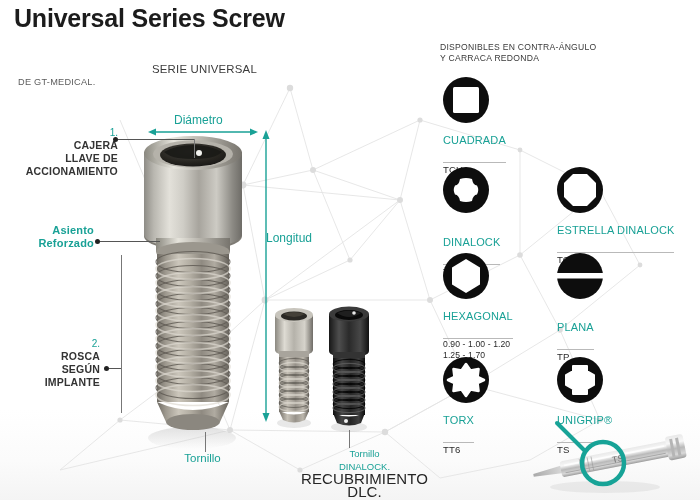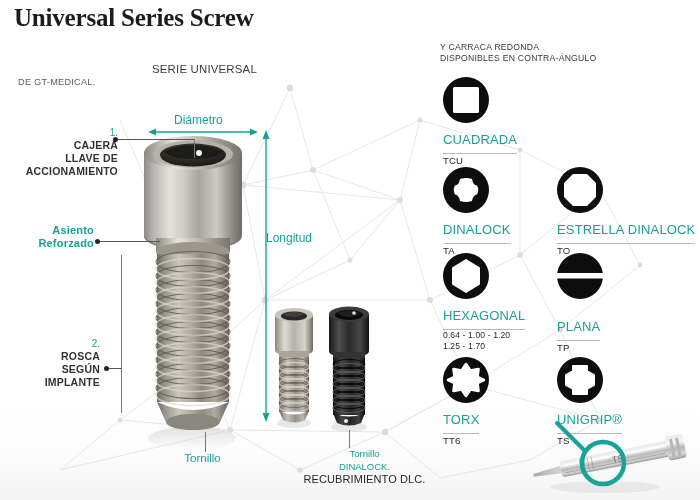--- a/index.html
+++ b/index.html
@@ -10,21 +10,21 @@
     position:relative;
   }
   #stage{position:absolute;inset:0;width:700px;height:500px;overflow:hidden;
     background:linear-gradient(180deg,#ffffff 0%,#ffffff 82%,#fbfbfb 92%,#f4f4f4 100%);}
 
   
   #netbg{position:absolute;left:0;top:0;width:700px;height:500px;}
 
   
   .title{position:absolute;left:14px;top:4px;font-size:25px;font-weight:bold;
-    color:#1c1c1c;letter-spacing:-0.2px;font-family:Liberation Serif, serif;}
+    color:#1c1c1c;letter-spacing:-0.2px;}
 
   .sub-l1{position:absolute;left:18px;top:65px;font-size:9.2px;color:#5c5c5c;
     letter-spacing:0.25px;}
   .sub-big{position:absolute;left:152px;top:63px;font-size:11.4px;color:#3b3b3b;
     letter-spacing:0.2px;}
   .sub-l2{position:absolute;left:18px;top:77px;font-size:9.2px;color:#5c5c5c;
     letter-spacing:0.25px;}
 
   
   .cal{position:absolute;text-align:right;line-height:13px;}
@@ -37,29 +37,29 @@
   .leadv{position:absolute;background:#777;width:1px;}
 
   
   .dimlabel{position:absolute;color:#19a196;font-size:12px;}
 
   
   .cap{position:absolute;text-align:center;line-height:12.5px;}
   .cap .t{color:#19a196;font-size:11.5px;}
   .cap .b{color:#262626;font-size:12px;letter-spacing:0.2px;}
   .cap .s{color:#19a196;font-size:9.5px;}
-  .cap .s2{color:#262626;font-size:11px;letter-spacing:0.1px;text-align:center;}
+  .cap .s2{color:#262626;font-size:15px;letter-spacing:0.1px;text-align:center;}
 
   
   .panel-head{position:absolute;left:440px;top:42px;font-size:8.6px;color:#3a3a3a;
     line-height:11px;letter-spacing:0.25px;}
 
   .icon-cell{position:absolute;}
-  .icon-name{font-size:13px;color:#19a196;letter-spacing:0.15px;
-    border-bottom:1px solid #b9b9b9;display:inline-block;padding-bottom:8px;line-height:11px;}
+  .icon-name{font-size:11px;color:#19a196;letter-spacing:0.15px;
+    border-bottom:1px solid #b9b9b9;display:inline-block;padding-bottom:16px;line-height:11px;}
   .icon-code{font-size:9.6px;color:#2a2a2a;line-height:12px;margin-top:1px;letter-spacing:0.1px;}
   .icon-sizes{font-size:8.6px;color:#2a2a2a;line-height:10.5px;letter-spacing:0.1px;}
 </style>
 </head>
 <body>
 
 <div id="stage">
 
   <svg id="netbg" viewBox="0 0 700 500">
     <g stroke="#e4e4e4" stroke-width="0.9" fill="none">
@@ -326,60 +326,60 @@
   <div class="leadv" style="left:205px;top:432px;height:20px;"></div>
 
   <div class="cap" style="left:297px;top:448px;width:135px;">
     <div class="s">Tornillo</div>
     <div class="s">DINALOCK.</div>
     <div class="s2">RECUBRIMIENTO DLC.</div>
   </div>
   <div class="leadv" style="left:349px;top:430px;height:18px;"></div>
 
   <div class="panel-head">
+    <div>DISPONIBLES EN CONTRA-ÁNGULO</div>
     <div>Y CARRACA REDONDA</div>
-    <div>DISPONIBLES EN CONTRA-ÁNGULO</div>
   </div>
 
   <div class="icon-cell" style="left:443px;top:77px;">
     <svg width="46" height="46" viewBox="0 0 46 46">
       <circle cx="23" cy="23" r="23" fill="#0d0d0d"></circle>
       <rect x="10" y="10" width="26" height="26" rx="1.5" fill="#ffffff"></rect>
     </svg>
     <div style="margin-top:3px;"><span class="icon-name">CUADRADA</span></div>
     <div class="icon-code">TCU</div>
   </div>
 
 
   <div class="icon-cell" style="left:443px;top:167px;">
     <svg width="46" height="46" viewBox="0 0 46 46">
       <circle cx="23" cy="23" r="23" fill="#0d0d0d"></circle>
       <path d="M17 8 q6 -2 12 0 q1 6 5 6.5 q2.5 4.5 0 9 q-4 0.5 -5 6.5 q-6 2 -12 0
                q-1 -6 -5 -6.5 q-2.5 -4.5 0 -9 q4 -0.5 5 -6.5 z" transform="translate(0,4)" fill="#ffffff"></path>
     </svg>
-    <div style="margin-top:3px;"><span class="icon-name">DINALOCK</span></div>
+    <div style="margin-top:15px;"><span class="icon-name">DINALOCK</span></div>
     <div class="icon-code">TA</div>
   </div>
 
   <div class="icon-cell" style="left:557px;top:167px;">
     <svg width="46" height="46" viewBox="0 0 46 46">
       <circle cx="23" cy="23" r="23" fill="#0d0d0d"></circle>
       <polygon points="16,7 30,7 39,16 39,30 30,39 16,39 7,30 7,16" fill="#ffffff"></polygon>
     </svg>
     <div style="margin-top:3px;"><span class="icon-name">ESTRELLA DINALOCK</span></div>
     <div class="icon-code">TO</div>
   </div>
 
   <div class="icon-cell" style="left:443px;top:253px;">
     <svg width="46" height="46" viewBox="0 0 46 46">
       <circle cx="23" cy="23" r="23" fill="#0d0d0d"></circle>
       <polygon points="23,6 37,14.5 37,31.5 23,40 9,31.5 9,14.5" fill="#ffffff"></polygon>
     </svg>
     <div style="margin-top:3px;"><span class="icon-name">HEXAGONAL</span></div>
-    <div class="icon-sizes">0.64 - 1.00 - 1.20</div>
+    <div class="icon-sizes">0.90 - 1.00 - 1.20</div>
     <div class="icon-sizes">1.25 - 1.70</div>
   </div>
 
   <div class="icon-cell" style="left:557px;top:253px;">
     <svg width="46" height="46" viewBox="0 0 46 46">
       <circle cx="23" cy="23" r="23" fill="#0d0d0d"></circle>
       <rect x="0" y="20" width="46" height="5.5" fill="#ffffff"></rect>
     </svg>
     <div style="margin-top:14px;"><span class="icon-name">PLANA</span></div>
     <div class="icon-code">TP</div>

